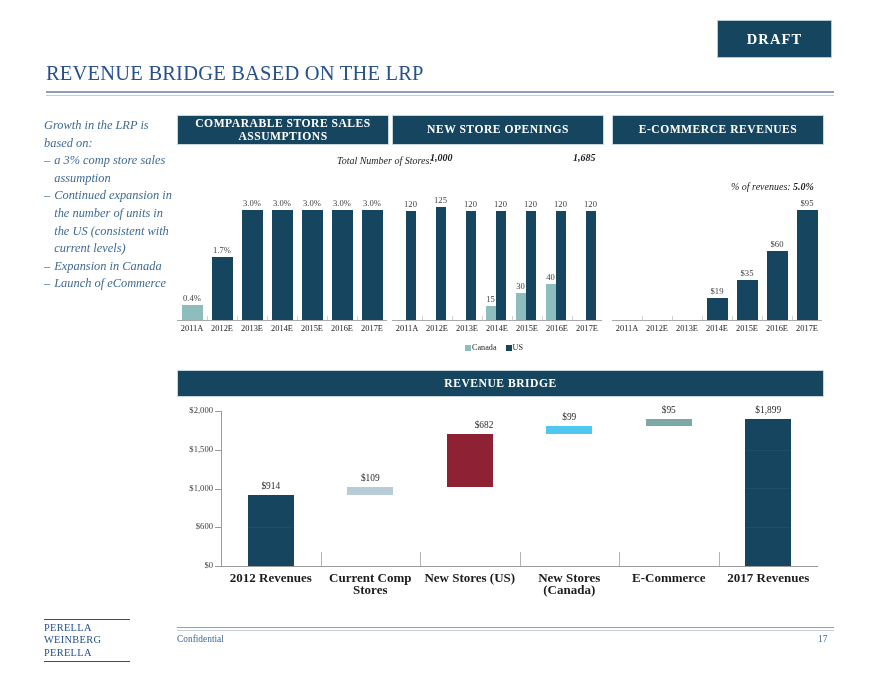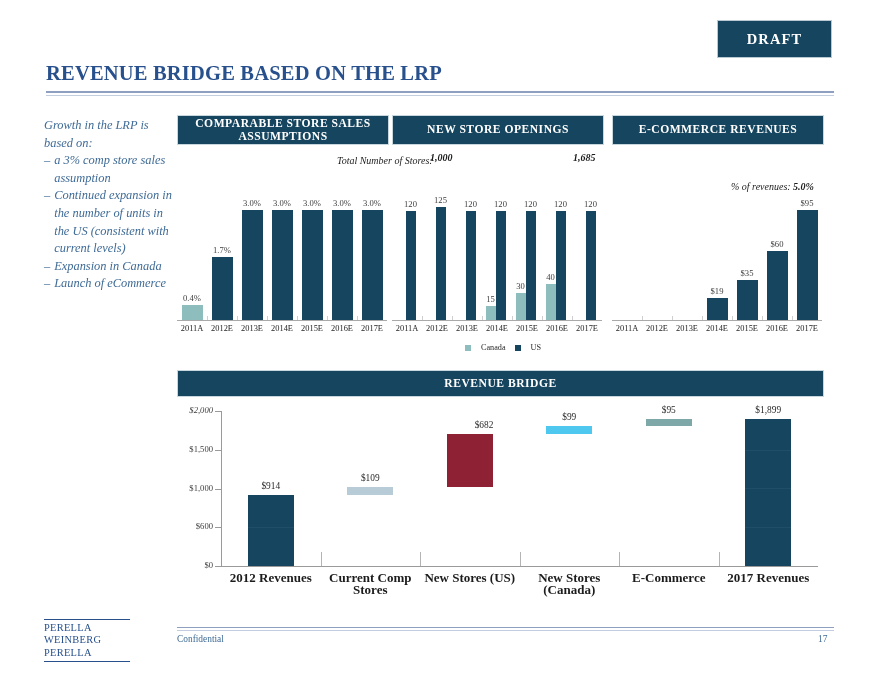--- a/index.html
+++ b/index.html
@@ -15,21 +15,21 @@
     position:absolute;left:717px;top:20px;width:113px;height:36px;
     background:#16455f;border:1px solid #b9c9d4;
     display:flex;align-items:center;justify-content:center;
     color:#ffffff;font-family:"Liberation Serif",serif;
     font-weight:bold;font-size:14.5px;letter-spacing:1.1px;
   }
 
   
   .title{
     position:absolute;left:46px;top:62px;
-    color:#27508c;font-weight:bold;font-size:20.5px;letter-spacing:.2px;
+    color:#27508c;font-weight:normal;font-size:20.5px;letter-spacing:.2px;
     font-family:"Liberation Serif",serif;white-space:nowrap;
   }
   .title-rule{position:absolute;left:46px;top:91px;width:788px;height:1.5px;background:#8e9fc0;}
   .title-rule2{position:absolute;left:46px;top:94.5px;width:788px;height:1px;background:#c3cddf;}
 
   
   .sidebar{
     position:absolute;left:44px;top:117px;width:128px;
     color:#3f6b96;font-family:"Liberation Serif",serif;
     font-style:italic;font-size:12.4px;line-height:17.6px;
@@ -69,21 +69,21 @@
   .annot{
     position:absolute;font-style:italic;font-size:10px;color:#1c1c1c;
     font-family:"Liberation Serif",serif;white-space:nowrap;
   }
   .annot.b{font-weight:bold;font-style:italic;}
 
   .legend{
     position:absolute;display:flex;gap:9px;align-items:center;
     font-size:8.2px;color:#2a2a2a;font-family:"Liberation Serif",serif;
   }
-  .legend .itm{display:flex;gap:10px;align-items:center;}
+  .legend .itm{display:flex;gap:1px;align-items:center;}
   .swatch{width:6px;height:6px;display:inline-block;}
   .sw-ca{background:#8dbdbd;}
   .sw-us{background:#16455f;}
 
   
   #wf{position:absolute;left:177px;top:400px;width:645px;height:195px;}
   #wf .yaxis{position:absolute;left:44px;top:11px;width:1px;height:155px;background:#9a9a9a;}
   #wf .xaxis{position:absolute;left:44px;right:4px;top:166px;height:1px;background:#9a9a9a;}
   #wf .ytick{position:absolute;left:38px;width:6px;height:1px;background:#9a9a9a;}
   #wf .ylab{
@@ -277,21 +277,21 @@
       <div class="xaxis"></div>
       <div class="ytick" style="top: 166px;"></div>
       <div class="ylab" style="top: 160px;">$0</div>
       <div class="ytick" style="top: 127.25px;"></div>
       <div class="ylab" style="top: 121.25px;">$600</div>
       <div class="ytick" style="top: 88.5px;"></div>
       <div class="ylab" style="top: 82.5px;">$1,000</div>
       <div class="ytick" style="top: 49.75px;"></div>
       <div class="ylab" style="top: 43.75px;">$1,500</div>
       <div class="ytick" style="top: 11px;"></div>
-      <div class="ylab" style="top: 5px; font-style: italic;">$2,000</div>
+      <div class="ylab" style="top: 5px;">$2,000</div>
       <div class="sep" style="left: 143.5px;"></div>
       <div class="sep" style="left: 243px;"></div>
       <div class="sep" style="left: 342.5px;"></div>
       <div class="sep" style="left: 442px;"></div>
       <div class="sep" style="left: 541.5px;"></div>
       <div class="wbar" style="left: 70.75px; top: 95.165px; width: 46px; height: 70.835px; background: rgb(22, 69, 95);">
         <div class="seg-line" style="top: 32.085px;"></div>
       </div>
       <div class="wlab" style="left: 48.75px; width: 90px; top: 81.165px;">$914</div>
       <div class="wcat" style="left: 41.75px; width: 104px; top: 172px;">2012 Revenues</div>

